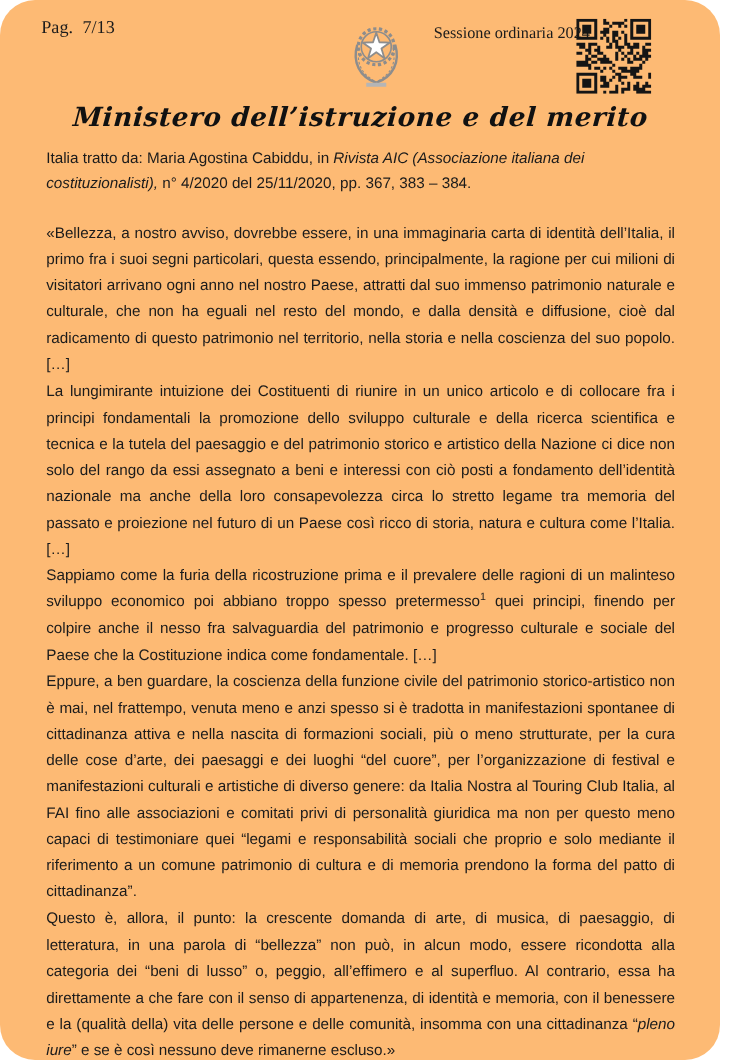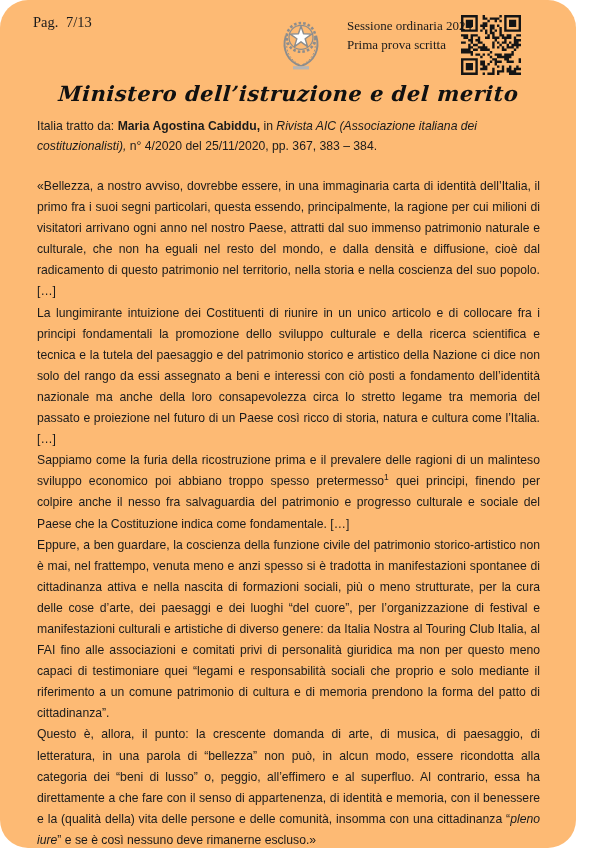--- a/index.html
+++ b/index.html
@@ -30,21 +30,21 @@
     font-size:21px;letter-spacing:0.5px;color:#111;
     transform:skewX(-4deg);
   }
   
   .proposta{
     margin-top:7px;
     font-size:13px;font-weight:bold;font-style:italic;
     text-decoration:underline;letter-spacing:0.2px;
   }
   .source{margin-top:10px;font-size:12.2px;line-height:20px;}
-  .source .b{font-weight:bold;}
+  .source .b{font-weight:normal;}
   .source .i{font-style:italic;}
   
   .quote{margin-top:20px;font-size:12.2px;line-height:21.1px;text-align:justify;}
   .quote p{margin:0;}
   .quote .i{font-style:italic;}
   sup{font-size:8.5px;vertical-align:super;line-height:0;}
   
   .heading{margin-top:13px;font-size:12.6px;font-weight:bold;letter-spacing:0.1px;}
   
   .footnote{margin-left:-15px;margin-top:17px;font-size:12px;}
@@ -70,21 +70,20 @@
         <circle cx="30" cy="30" r="15" stroke-width="1.6"></circle>
       </g>
 
       <polygon points="30,16 33.2,25.5 43.4,25.9 35.2,31.7 38.2,41.5 30,35.5 21.8,41.5 24.8,31.7 16.6,25.9 26.8,25.5" fill="#ffffff" stroke="#8d8d8d" stroke-width="1.8" stroke-linejoin="round"></polygon>
 
       <path d="M20,66 h20 v4 h-20 z" fill="#b5b5b5"></path>
     </svg>
 
     <div class="session">
       <div>Sessione ordinaria 2024</div>
-      <div>Prima prova scritta</div>
     </div>
 
     <svg class="qr" viewBox="0 0 25 25" aria-hidden="true">
         <path d="M0,0h1v1h-1zM1,0h1v1h-1zM2,0h1v1h-1zM3,0h1v1h-1zM4,0h1v1h-1zM5,0h1v1h-1zM6,0h1v1h-1zM9,0h1v1h-1zM16,0h1v1h-1zM18,0h1v1h-1zM19,0h1v1h-1zM20,0h1v1h-1zM21,0h1v1h-1zM22,0h1v1h-1zM23,0h1v1h-1zM24,0h1v1h-1zM0,1h1v1h-1zM6,1h1v1h-1zM9,1h1v1h-1zM10,1h1v1h-1zM12,1h1v1h-1zM13,1h1v1h-1zM14,1h1v1h-1zM15,1h1v1h-1zM18,1h1v1h-1zM24,1h1v1h-1zM0,2h1v1h-1zM2,2h1v1h-1zM3,2h1v1h-1zM4,2h1v1h-1zM6,2h1v1h-1zM11,2h1v1h-1zM14,2h1v1h-1zM16,2h1v1h-1zM18,2h1v1h-1zM20,2h1v1h-1zM21,2h1v1h-1zM22,2h1v1h-1zM24,2h1v1h-1zM0,3h1v1h-1zM2,3h1v1h-1zM3,3h1v1h-1zM4,3h1v1h-1zM6,3h1v1h-1zM9,3h1v1h-1zM10,3h1v1h-1zM18,3h1v1h-1zM20,3h1v1h-1zM21,3h1v1h-1zM22,3h1v1h-1zM24,3h1v1h-1zM0,4h1v1h-1zM2,4h1v1h-1zM3,4h1v1h-1zM4,4h1v1h-1zM6,4h1v1h-1zM8,4h1v1h-1zM9,4h1v1h-1zM10,4h1v1h-1zM12,4h1v1h-1zM13,4h1v1h-1zM15,4h1v1h-1zM18,4h1v1h-1zM20,4h1v1h-1zM21,4h1v1h-1zM22,4h1v1h-1zM24,4h1v1h-1zM0,5h1v1h-1zM6,5h1v1h-1zM9,5h1v1h-1zM12,5h1v1h-1zM13,5h1v1h-1zM16,5h1v1h-1zM18,5h1v1h-1zM24,5h1v1h-1zM0,6h1v1h-1zM1,6h1v1h-1zM2,6h1v1h-1zM3,6h1v1h-1zM4,6h1v1h-1zM5,6h1v1h-1zM6,6h1v1h-1zM8,6h1v1h-1zM10,6h1v1h-1zM12,6h1v1h-1zM14,6h1v1h-1zM16,6h1v1h-1zM18,6h1v1h-1zM19,6h1v1h-1zM20,6h1v1h-1zM21,6h1v1h-1zM22,6h1v1h-1zM23,6h1v1h-1zM24,6h1v1h-1zM10,7h1v1h-1zM12,7h1v1h-1zM13,7h1v1h-1zM16,7h1v1h-1zM0,8h1v1h-1zM1,8h1v1h-1zM2,8h1v1h-1zM4,8h1v1h-1zM5,8h1v1h-1zM6,8h1v1h-1zM11,8h1v1h-1zM13,8h1v1h-1zM16,8h1v1h-1zM17,8h1v1h-1zM19,8h1v1h-1zM20,8h1v1h-1zM23,8h1v1h-1zM24,8h1v1h-1zM1,9h1v1h-1zM2,9h1v1h-1zM4,9h1v1h-1zM7,9h1v1h-1zM10,9h1v1h-1zM11,9h1v1h-1zM13,9h1v1h-1zM14,9h1v1h-1zM15,9h1v1h-1zM17,9h1v1h-1zM18,9h1v1h-1zM19,9h1v1h-1zM20,9h1v1h-1zM22,9h1v1h-1zM3,10h1v1h-1zM4,10h1v1h-1zM6,10h1v1h-1zM7,10h1v1h-1zM14,10h1v1h-1zM18,10h1v1h-1zM22,10h1v1h-1zM23,10h1v1h-1zM24,10h1v1h-1zM0,11h1v1h-1zM1,11h1v1h-1zM4,11h1v1h-1zM7,11h1v1h-1zM8,11h1v1h-1zM13,11h1v1h-1zM15,11h1v1h-1zM17,11h1v1h-1zM18,11h1v1h-1zM20,11h1v1h-1zM22,11h1v1h-1zM23,11h1v1h-1zM3,12h1v1h-1zM5,12h1v1h-1zM6,12h1v1h-1zM9,12h1v1h-1zM13,12h1v1h-1zM16,12h1v1h-1zM19,12h1v1h-1zM21,12h1v1h-1zM22,12h1v1h-1zM23,12h1v1h-1zM24,12h1v1h-1zM3,13h1v1h-1zM4,13h1v1h-1zM7,13h1v1h-1zM8,13h1v1h-1zM9,13h1v1h-1zM10,13h1v1h-1zM13,13h1v1h-1zM15,13h1v1h-1zM17,13h1v1h-1zM19,13h1v1h-1zM20,13h1v1h-1zM21,13h1v1h-1zM23,13h1v1h-1zM0,14h1v1h-1zM1,14h1v1h-1zM2,14h1v1h-1zM3,14h1v1h-1zM5,14h1v1h-1zM6,14h1v1h-1zM8,14h1v1h-1zM9,14h1v1h-1zM10,14h1v1h-1zM11,14h1v1h-1zM17,14h1v1h-1zM18,14h1v1h-1zM22,14h1v1h-1zM0,15h1v1h-1zM1,15h1v1h-1zM2,15h1v1h-1zM3,15h1v1h-1zM4,15h1v1h-1zM12,15h1v1h-1zM21,15h1v1h-1zM4,16h1v1h-1zM6,16h1v1h-1zM7,16h1v1h-1zM9,16h1v1h-1zM11,16h1v1h-1zM14,16h1v1h-1zM15,16h1v1h-1zM16,16h1v1h-1zM18,16h1v1h-1zM19,16h1v1h-1zM20,16h1v1h-1zM21,16h1v1h-1zM8,17h1v1h-1zM12,17h1v1h-1zM15,17h1v1h-1zM16,17h1v1h-1zM17,17h1v1h-1zM18,17h1v1h-1zM19,17h1v1h-1zM20,17h1v1h-1zM0,18h1v1h-1zM1,18h1v1h-1zM2,18h1v1h-1zM3,18h1v1h-1zM4,18h1v1h-1zM5,18h1v1h-1zM6,18h1v1h-1zM13,18h1v1h-1zM14,18h1v1h-1zM18,18h1v1h-1zM19,18h1v1h-1zM24,18h1v1h-1zM0,19h1v1h-1zM6,19h1v1h-1zM8,19h1v1h-1zM9,19h1v1h-1zM12,19h1v1h-1zM14,19h1v1h-1zM15,19h1v1h-1zM16,19h1v1h-1zM19,19h1v1h-1zM20,19h1v1h-1zM21,19h1v1h-1zM24,19h1v1h-1zM0,20h1v1h-1zM2,20h1v1h-1zM3,20h1v1h-1zM4,20h1v1h-1zM6,20h1v1h-1zM8,20h1v1h-1zM9,20h1v1h-1zM11,20h1v1h-1zM14,20h1v1h-1zM0,21h1v1h-1zM2,21h1v1h-1zM3,21h1v1h-1zM4,21h1v1h-1zM6,21h1v1h-1zM9,21h1v1h-1zM10,21h1v1h-1zM15,21h1v1h-1zM17,21h1v1h-1zM20,21h1v1h-1zM23,21h1v1h-1zM0,22h1v1h-1zM2,22h1v1h-1zM3,22h1v1h-1zM4,22h1v1h-1zM6,22h1v1h-1zM8,22h1v1h-1zM9,22h1v1h-1zM10,22h1v1h-1zM13,22h1v1h-1zM17,22h1v1h-1zM19,22h1v1h-1zM20,22h1v1h-1zM22,22h1v1h-1zM23,22h1v1h-1zM24,22h1v1h-1zM0,23h1v1h-1zM6,23h1v1h-1zM13,23h1v1h-1zM15,23h1v1h-1zM16,23h1v1h-1zM17,23h1v1h-1zM19,23h1v1h-1zM20,23h1v1h-1zM21,23h1v1h-1zM22,23h1v1h-1zM0,24h1v1h-1zM1,24h1v1h-1zM2,24h1v1h-1zM3,24h1v1h-1zM4,24h1v1h-1zM5,24h1v1h-1zM6,24h1v1h-1zM9,24h1v1h-1zM11,24h1v1h-1zM12,24h1v1h-1zM13,24h1v1h-1zM15,24h1v1h-1zM20,24h1v1h-1zM21,24h1v1h-1zM22,24h1v1h-1zM23,24h1v1h-1zM24,24h1v1h-1z" fill="#151515"></path>
       </svg>
   </div>
 
   <div class="ministry">Ministero dell’istruzione e del merito</div>
 
 

